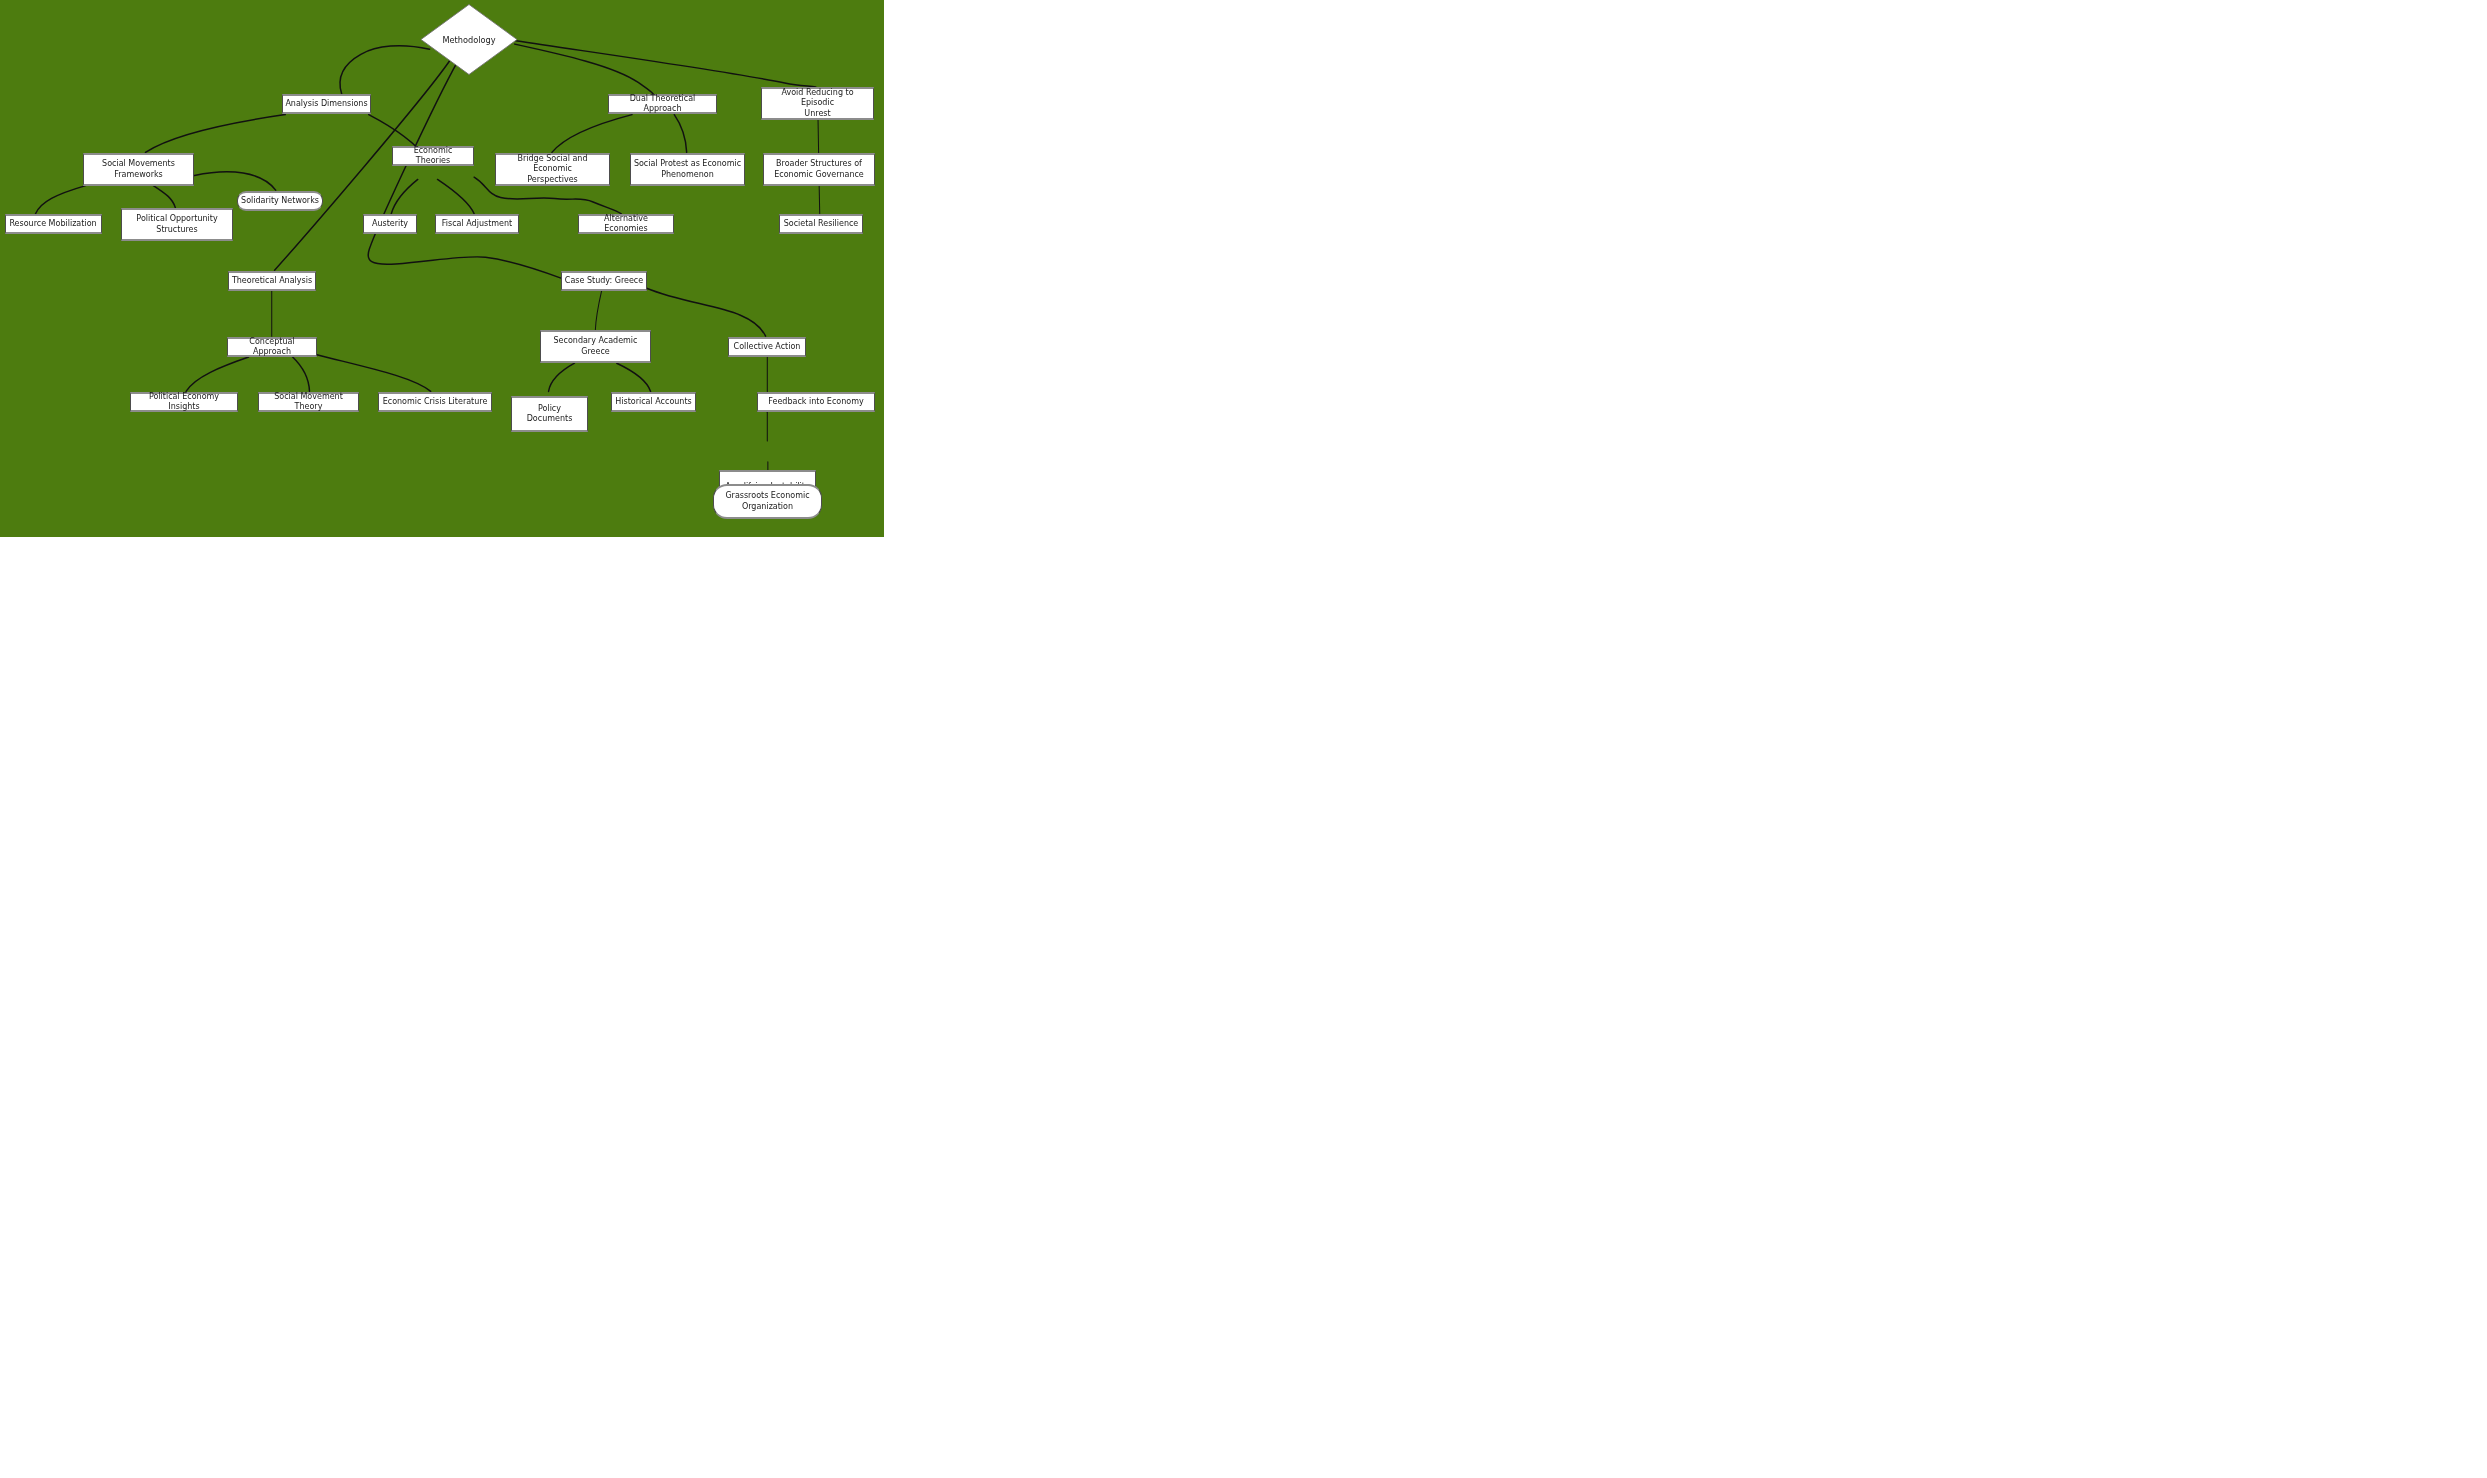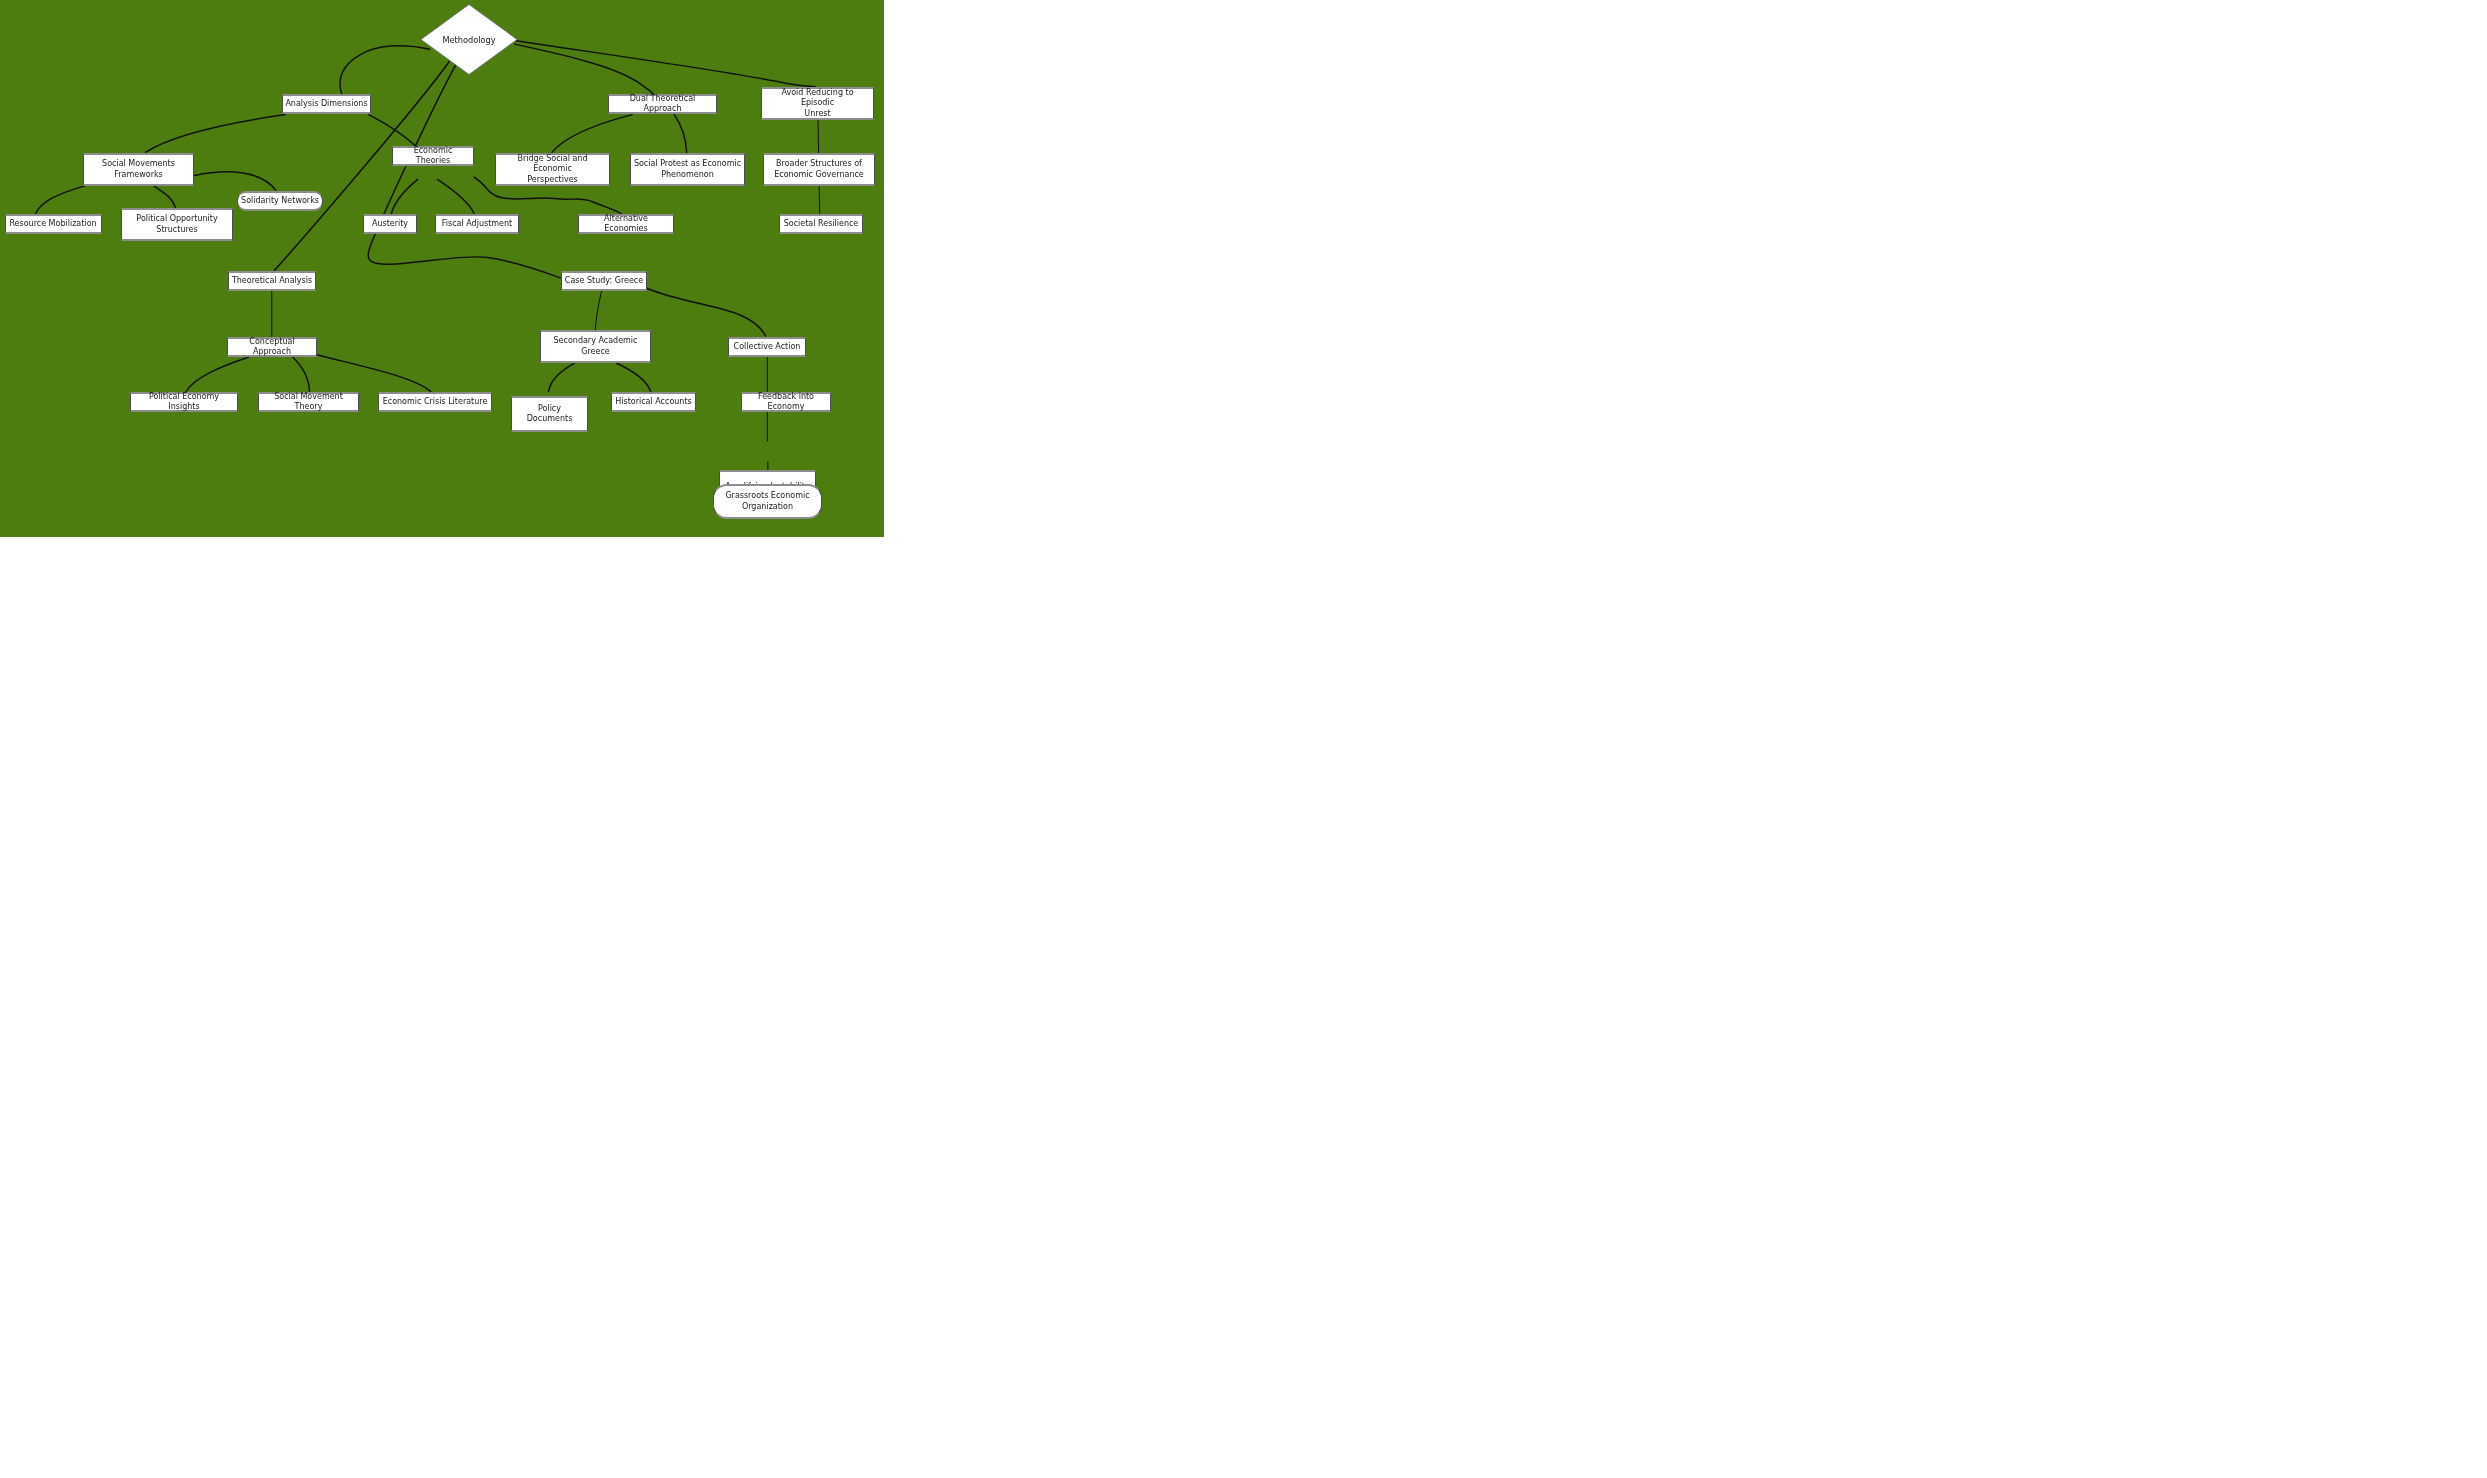--- a/index.html
+++ b/index.html
@@ -109,20 +109,20 @@
   <div class="node" style="left:227px;top:337px;width:90px;height:20px;"><span>Conceptual Approach</span></div>
   <div class="node" style="left:540px;top:330px;width:111px;height:33px;"><span>Secondary Academic
 Greece</span></div>
   <div class="node" style="left:728px;top:337px;width:78px;height:20px;"><span>Collective Action</span></div>
 
   <div class="node" style="left:130px;top:392px;width:108px;height:20px;"><span>Political Economy Insights</span></div>
   <div class="node" style="left:258px;top:392px;width:101px;height:20px;"><span>Social Movement Theory</span></div>
   <div class="node" style="left:378px;top:392px;width:114px;height:20px;"><span>Economic Crisis Literature</span></div>
   <div class="node" style="left:511px;top:396px;width:77px;height:36px;"><span>Policy Documents</span></div>
   <div class="node" style="left:611px;top:392px;width:85px;height:20px;"><span>Historical Accounts</span></div>
-  <div class="node" style="left:741px;top:392px;width:90px;height:20px;"><span>Feedback into Economy</span></div>
+  <div class="node" style="left:757px;top:392px;width:118px;height:20px;"><span>Feedback into Economy</span></div>
 
   <div class="node" style="left:719px;top:441px;width:97px;height:34px;margin-top:29px;"><span>Amplifying Instability</span></div>
   <div class="node" style="left:713px;top:484px;width:109px;height:35px;border-radius:14px;"><span>Grassroots Economic
 Organization</span></div>
 
 </div>
 
 
 </body></html>

